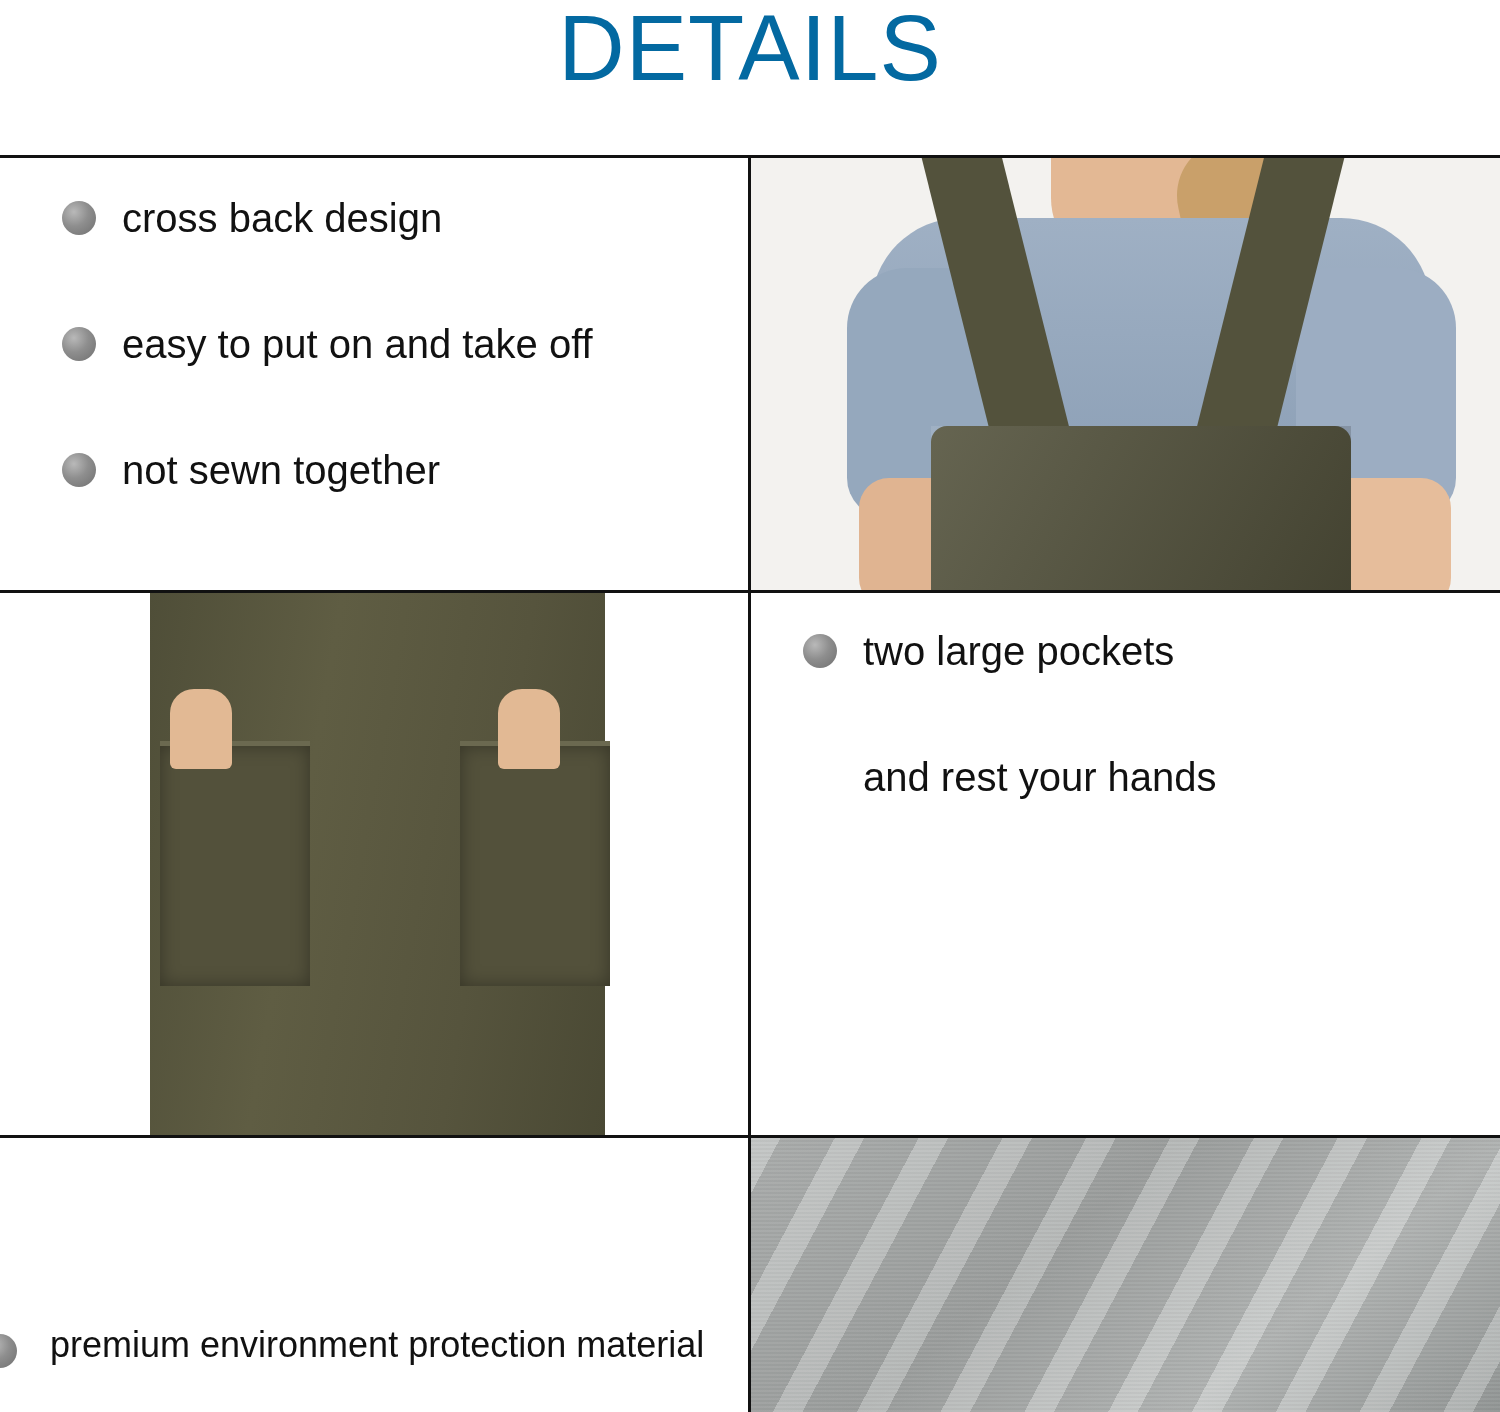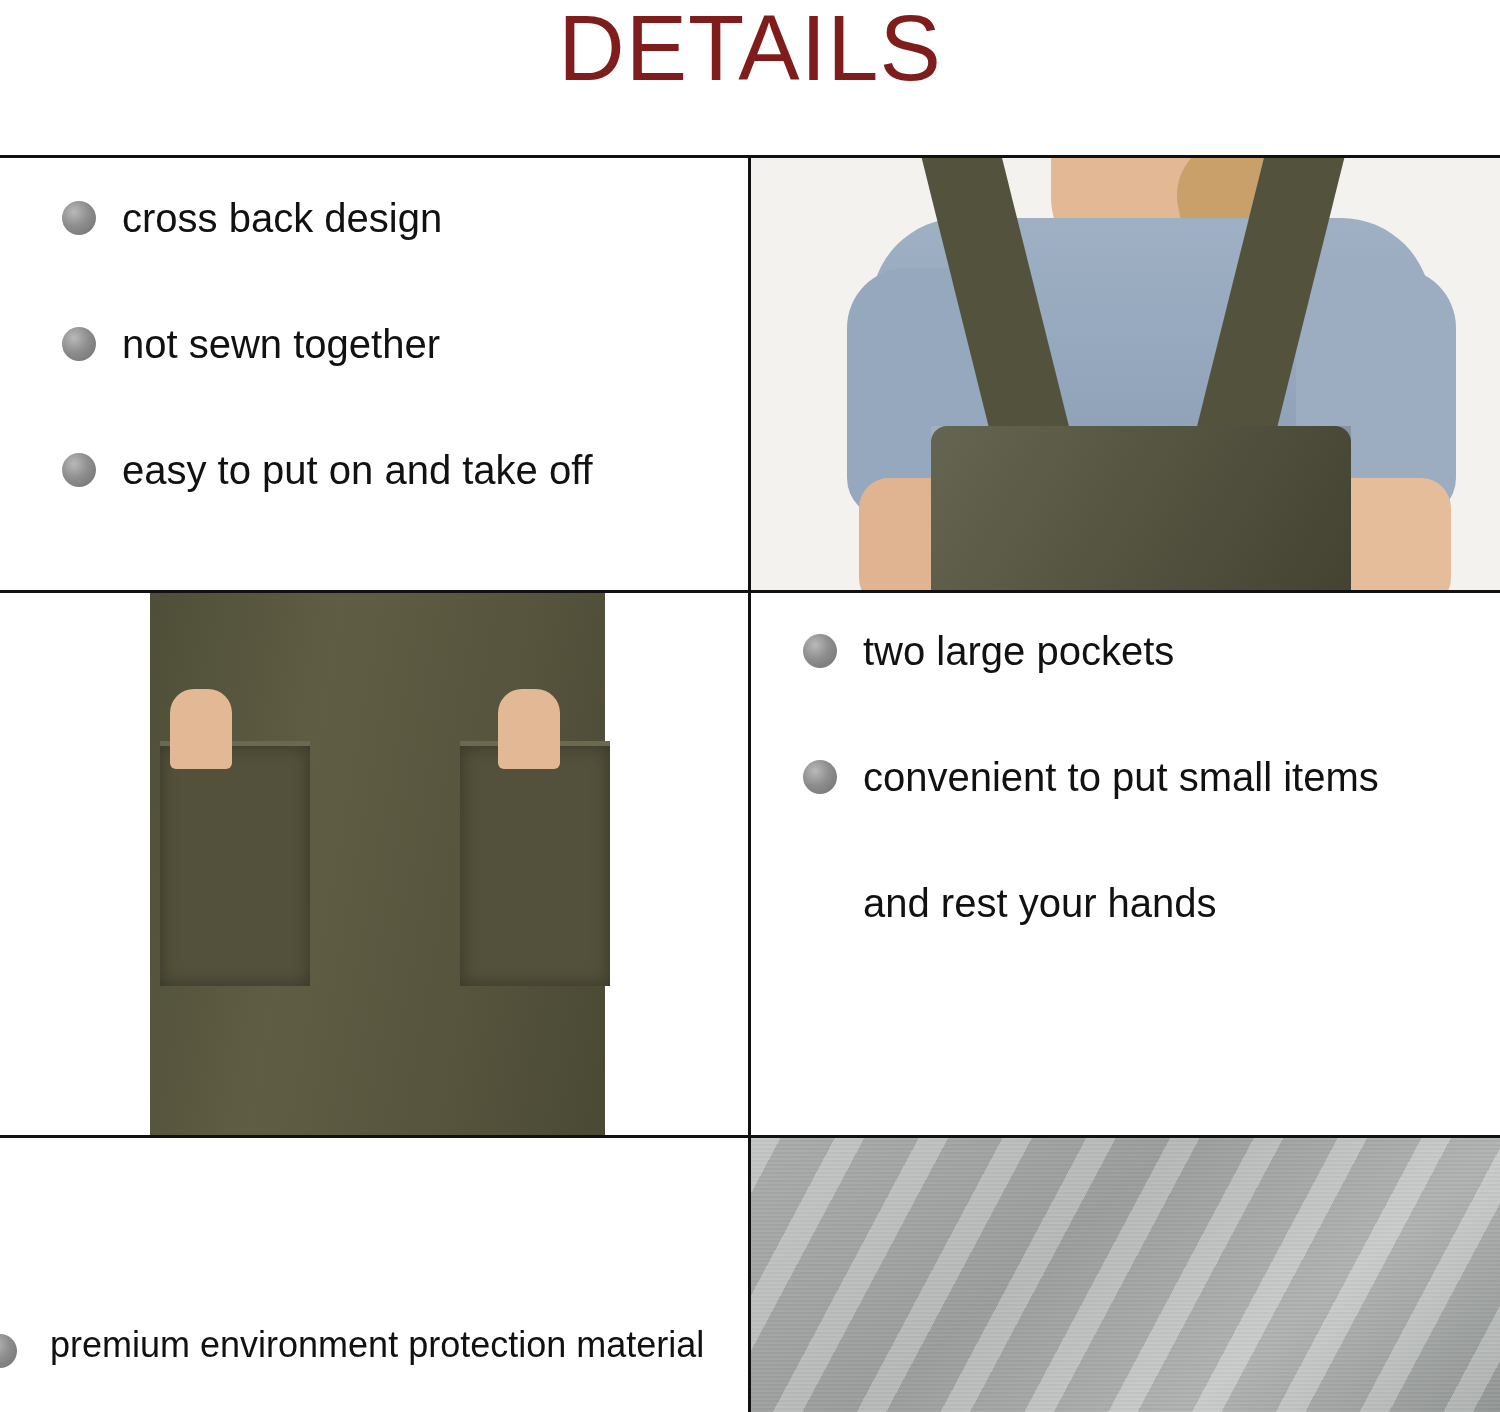--- a/index.html
+++ b/index.html
@@ -31,21 +31,21 @@
     height: 150px;
     display: flex;
     align-items: flex-start;
     justify-content: center;
   }
   .header-title {
     font-size: 92px;
     line-height: 1.05;
     font-weight: 400;
     letter-spacing: 1px;
-    color: #7f1d1d;
+    color: #0369a1;
     font-family: "Liberation Sans", sans-serif;
   }
 
   
   .grid {
     position: absolute;
     left: 0;
     top: 155px;
     width: 1500px;
     height: 1257px;
@@ -291,26 +291,26 @@
       <div class="cell cell-left">
         <div class="bullet-list list-a">
 
           <div class="bullet-item">
             <span class="bullet-dot"></span>
             <span class="bullet-text">cross back design</span>
           </div>
 
           <div class="bullet-item">
             <span class="bullet-dot"></span>
-            <span class="bullet-text">not sewn together</span>
+            <span class="bullet-text">easy to put on and take off</span>
           </div>
 
           <div class="bullet-item">
             <span class="bullet-dot"></span>
-            <span class="bullet-text">easy to put on and take off</span>
+            <span class="bullet-text">not sewn together</span>
           </div>
 
         </div>
       </div>
 
       <div class="cell cell-right">
         <div class="photo photo-model">
           <div class="skin-neck"></div>
           <div class="hair"></div>
           <div class="shirt"></div>
@@ -342,24 +342,20 @@
       </div>
 
       <div class="cell cell-right">
         <div class="list-b-inner">
 
           <div class="bullet-item">
             <span class="bullet-dot"></span>
             <span class="bullet-text">two large pockets</span>
           </div>
 
-          <div class="bullet-item">
-            <span class="bullet-dot"></span>
-            <span class="bullet-text">convenient to put small items</span>
-          </div>
 
           <div class="cont-text">and rest your hands</div>
 
         </div>
       </div>
 
     </div>
 
     <div class="row row-3">
 

